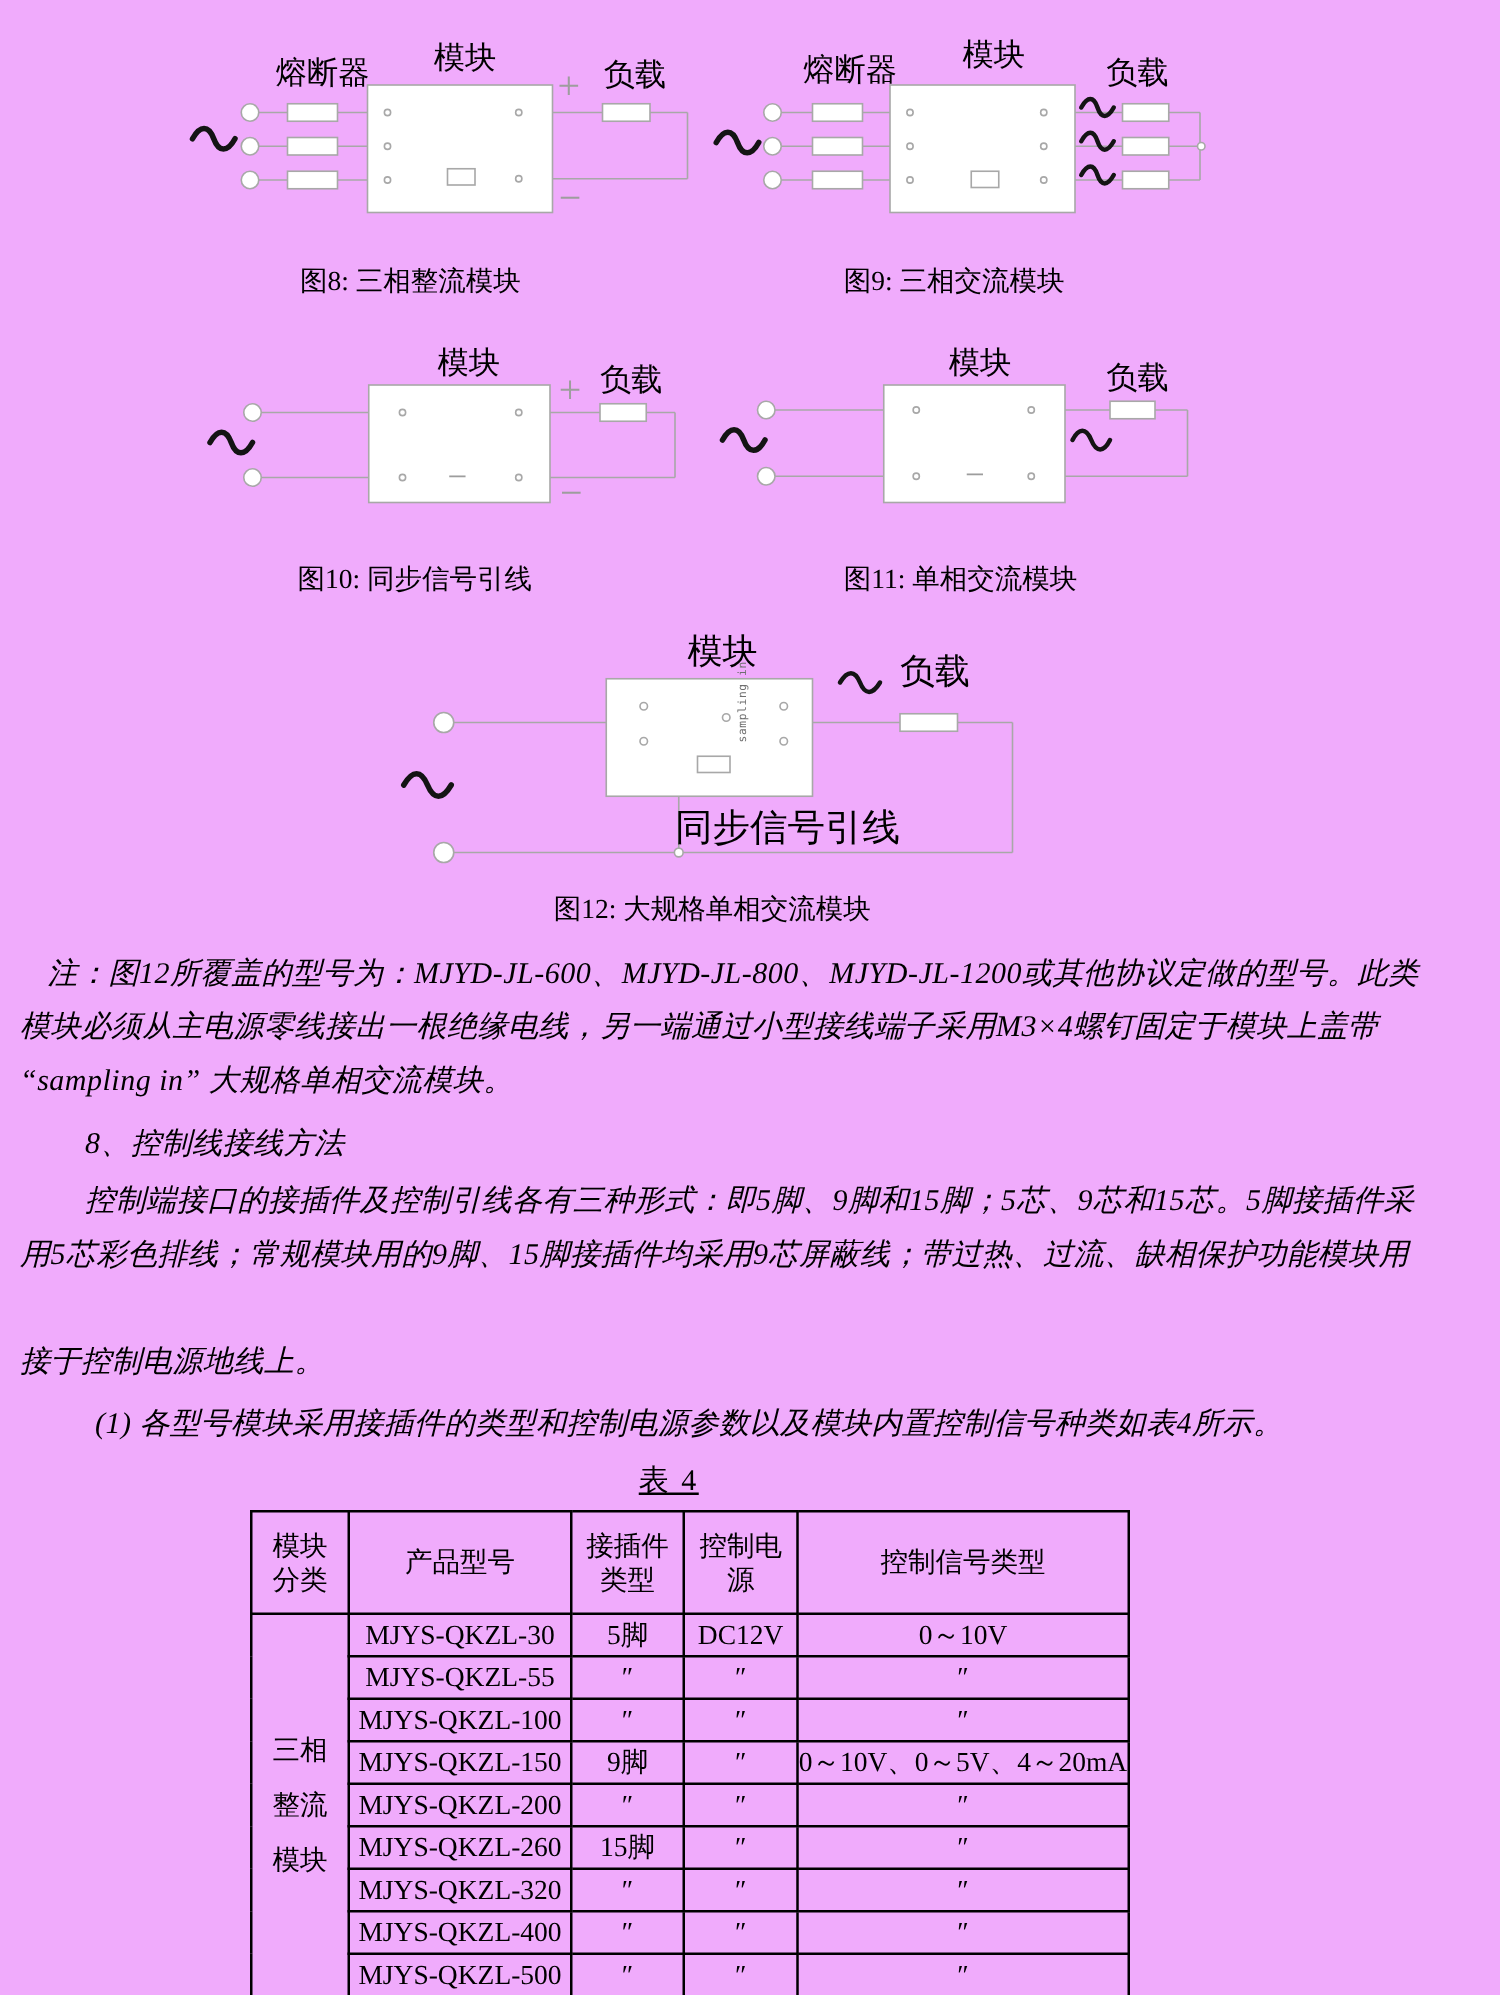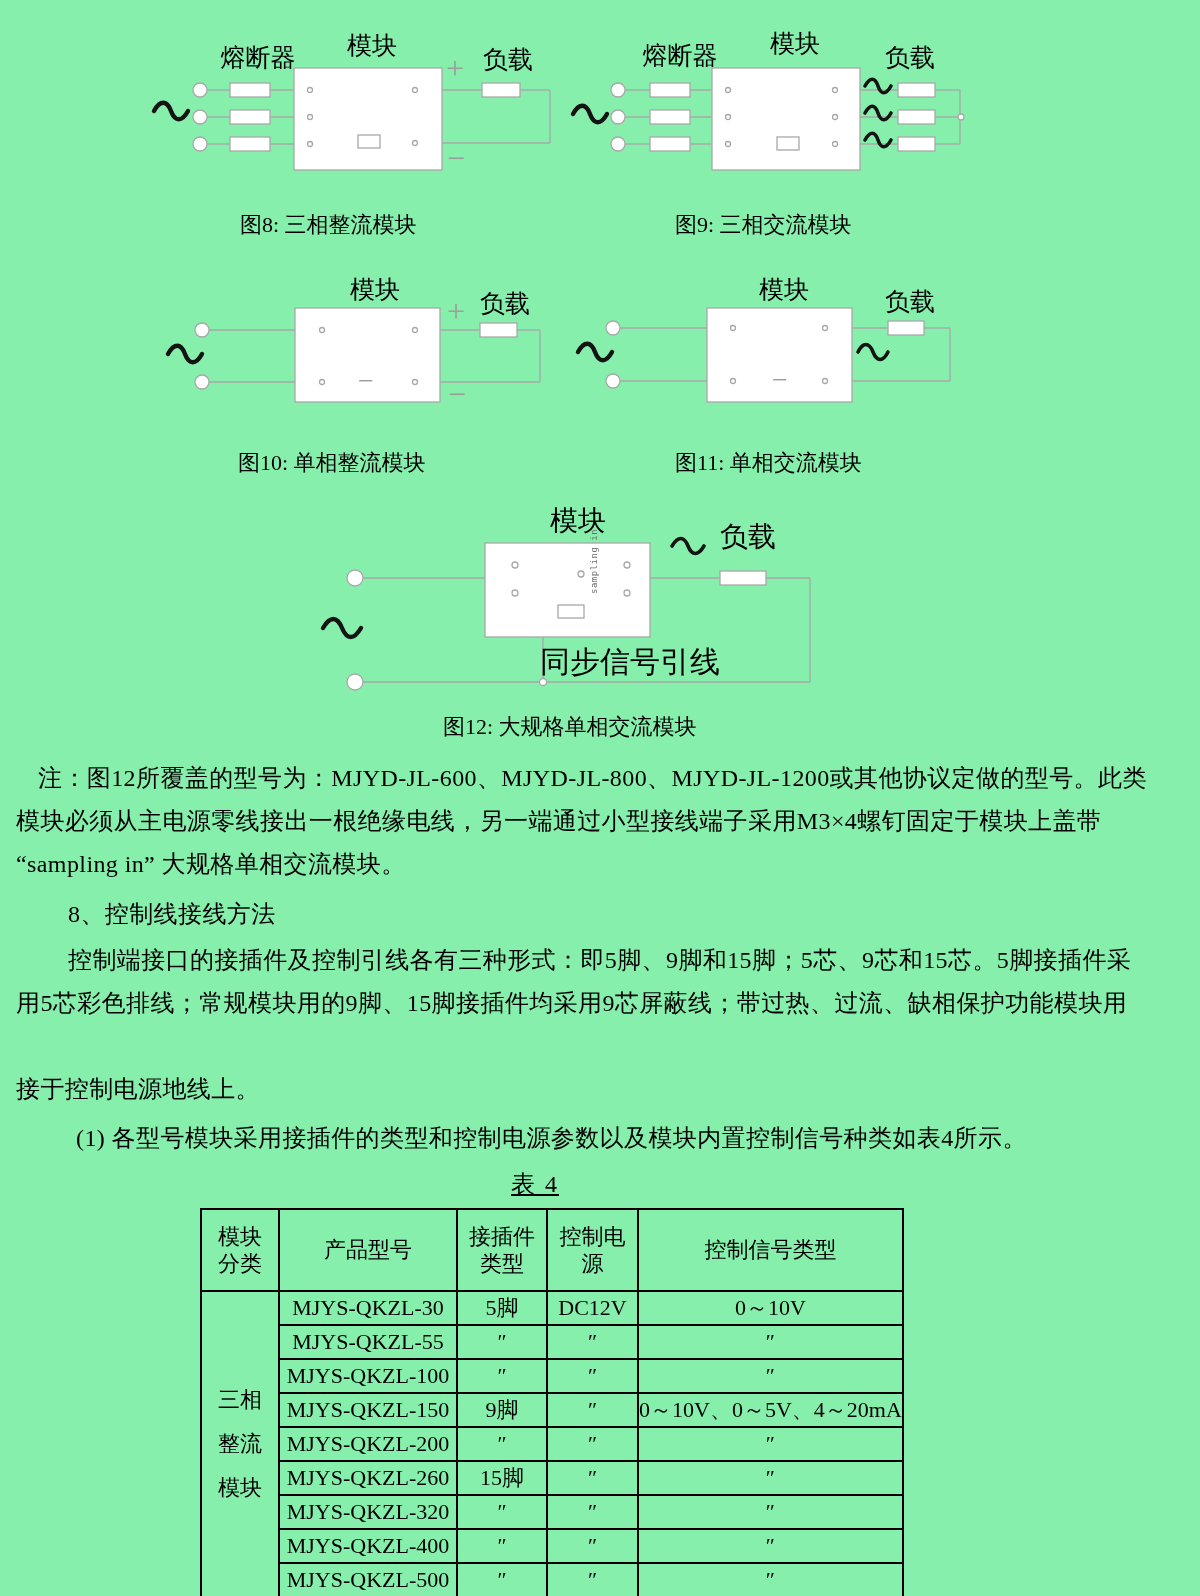--- a/index.html
+++ b/index.html
@@ -1,31 +1,31 @@
 <!DOCTYPE html>
 <html><head>
 <meta charset="utf-8">
 <style>
   html,body{margin:0;padding:0;background:#fff;}
-  .page{position:relative;width:1200px;height:1596px;background:#86efac;overflow:hidden;
+  .page{position:relative;width:1200px;height:1596px;background:#f0abfc;overflow:hidden;
         font-family:"Liberation Serif","DejaVu Serif",serif;color:#000;}
   .fig{position:absolute;}
   .fig svg{display:block;}
   .lbl{font-family:"Liberation Serif","DejaVu Serif",serif;font-size:25px;fill:#000;text-anchor:middle;}
   .lbl28{font-family:"Liberation Serif","DejaVu Serif",serif;font-size:28px;fill:#000;text-anchor:middle;}
   .lbl-start{font-family:"Liberation Serif","DejaVu Serif",serif;font-size:30px;fill:#000;text-anchor:start;}
   .pm{font-family:"Liberation Serif","DejaVu Serif",serif;font-size:32px;fill:#9d9d9d;text-anchor:middle;}
   .pmsmall{font-family:"Liberation Serif","DejaVu Serif",serif;font-size:28px;fill:#9d9d9d;text-anchor:middle;}
   .samp{font-family:"DejaVu Sans Mono","Liberation Mono",monospace;font-size:9px;fill:#6f6f6f;letter-spacing:0.5px;text-anchor:start;}
   .wire{stroke:#a8a8a8;stroke-width:1.3;fill:none;}
   .node{stroke:#a8a8a8;stroke-width:1.3;fill:#ffffff;}
   .tilde{stroke:#141414;stroke-width:3.6;fill:none;stroke-linecap:round;}
   .tilde-big{stroke:#141414;stroke-width:4.4;fill:none;stroke-linecap:round;}
   .cap{position:absolute;font-size:22px;white-space:nowrap;}
-  .bodyline{position:absolute;left:16px;width:1170px;font-size:24px;letter-spacing:0.4px;white-space:nowrap;}
+  .bodyline{position:absolute;left:16px;width:1170px;font-size:24px;letter-spacing:0.4px;white-space:nowrap;font-style:italic;}
   .ind-note{text-indent:22px;}
   .ind-para{text-indent:52px;}
   .ind-item{text-indent:60px;}
   .t4-title{position:absolute;left:200px;top:1168px;width:670px;text-align:center;font-size:24px;letter-spacing:2px;text-decoration:underline;}
   table.t4{position:absolute;left:200px;top:1208px;border-collapse:collapse;table-layout:fixed;
            font-family:"Liberation Serif","DejaVu Serif",serif;}
   table.t4 th,table.t4 td{border:2px solid #000;font-weight:normal;font-size:22px;text-align:center;
            padding:0;overflow:hidden;}
   table.t4 tr.hrow{height:82px;}
   table.t4 tr.drow{height:34px;}
@@ -203,21 +203,21 @@
       <path class="tilde" d="M0,0 C6,-10 12,-10 16,0 C20,10 26,10 32,0" transform="translate(372,56)"></path>
       <text class="lbl28" x="278" y="40">模块</text>
       <text class="lbl28" x="448" y="56">负载</text>
       <text class="samp" transform="translate(297,104) rotate(-90)">sampling in</text>
       <text class="lbl-start" x="240" y="182">同步信号引线</text>
     </svg>
   </div>
 
   <div class="cap" style="left:240px;top:210px">图8: 三相整流模块</div>
   <div class="cap" style="left:675px;top:210px">图9: 三相交流模块</div>
-  <div class="cap" style="left:238px;top:448px">图10: 单相整流模块</div>
+  <div class="cap" style="left:238px;top:448px">图10: 同步信号引线</div>
   <div class="cap" style="left:675px;top:448px">图11: 单相交流模块</div>
   <div class="cap" style="left:443px;top:712px">图12: 大规格单相交流模块</div>
 
   <div class="bodyline ind-note" style="top:762px">注：图12所覆盖的型号为：MJYD-JL-600、MJYD-JL-800、MJYD-JL-1200或其他协议定做的型号。此类</div>
   <div class="bodyline" style="top:805px">模块必须从主电源零线接出一根绝缘电线，另一端通过小型接线端子采用M3×4螺钉固定于模块上盖带</div>
   <div class="bodyline" style="top:848px">“sampling  in” 大规格单相交流模块。</div>
 
   <div class="bodyline ind-para" style="top:898px">8、控制线接线方法</div>
   <div class="bodyline ind-para" style="top:944px">控制端接口的接插件及控制引线各有三种形式：即5脚、9脚和15脚；5芯、9芯和15芯。5脚接插件采</div>
   <div class="bodyline" style="top:987px">用5芯彩色排线；常规模块用的9脚、15脚接插件均采用9芯屏蔽线；带过热、过流、缺相保护功能模块用</div>

